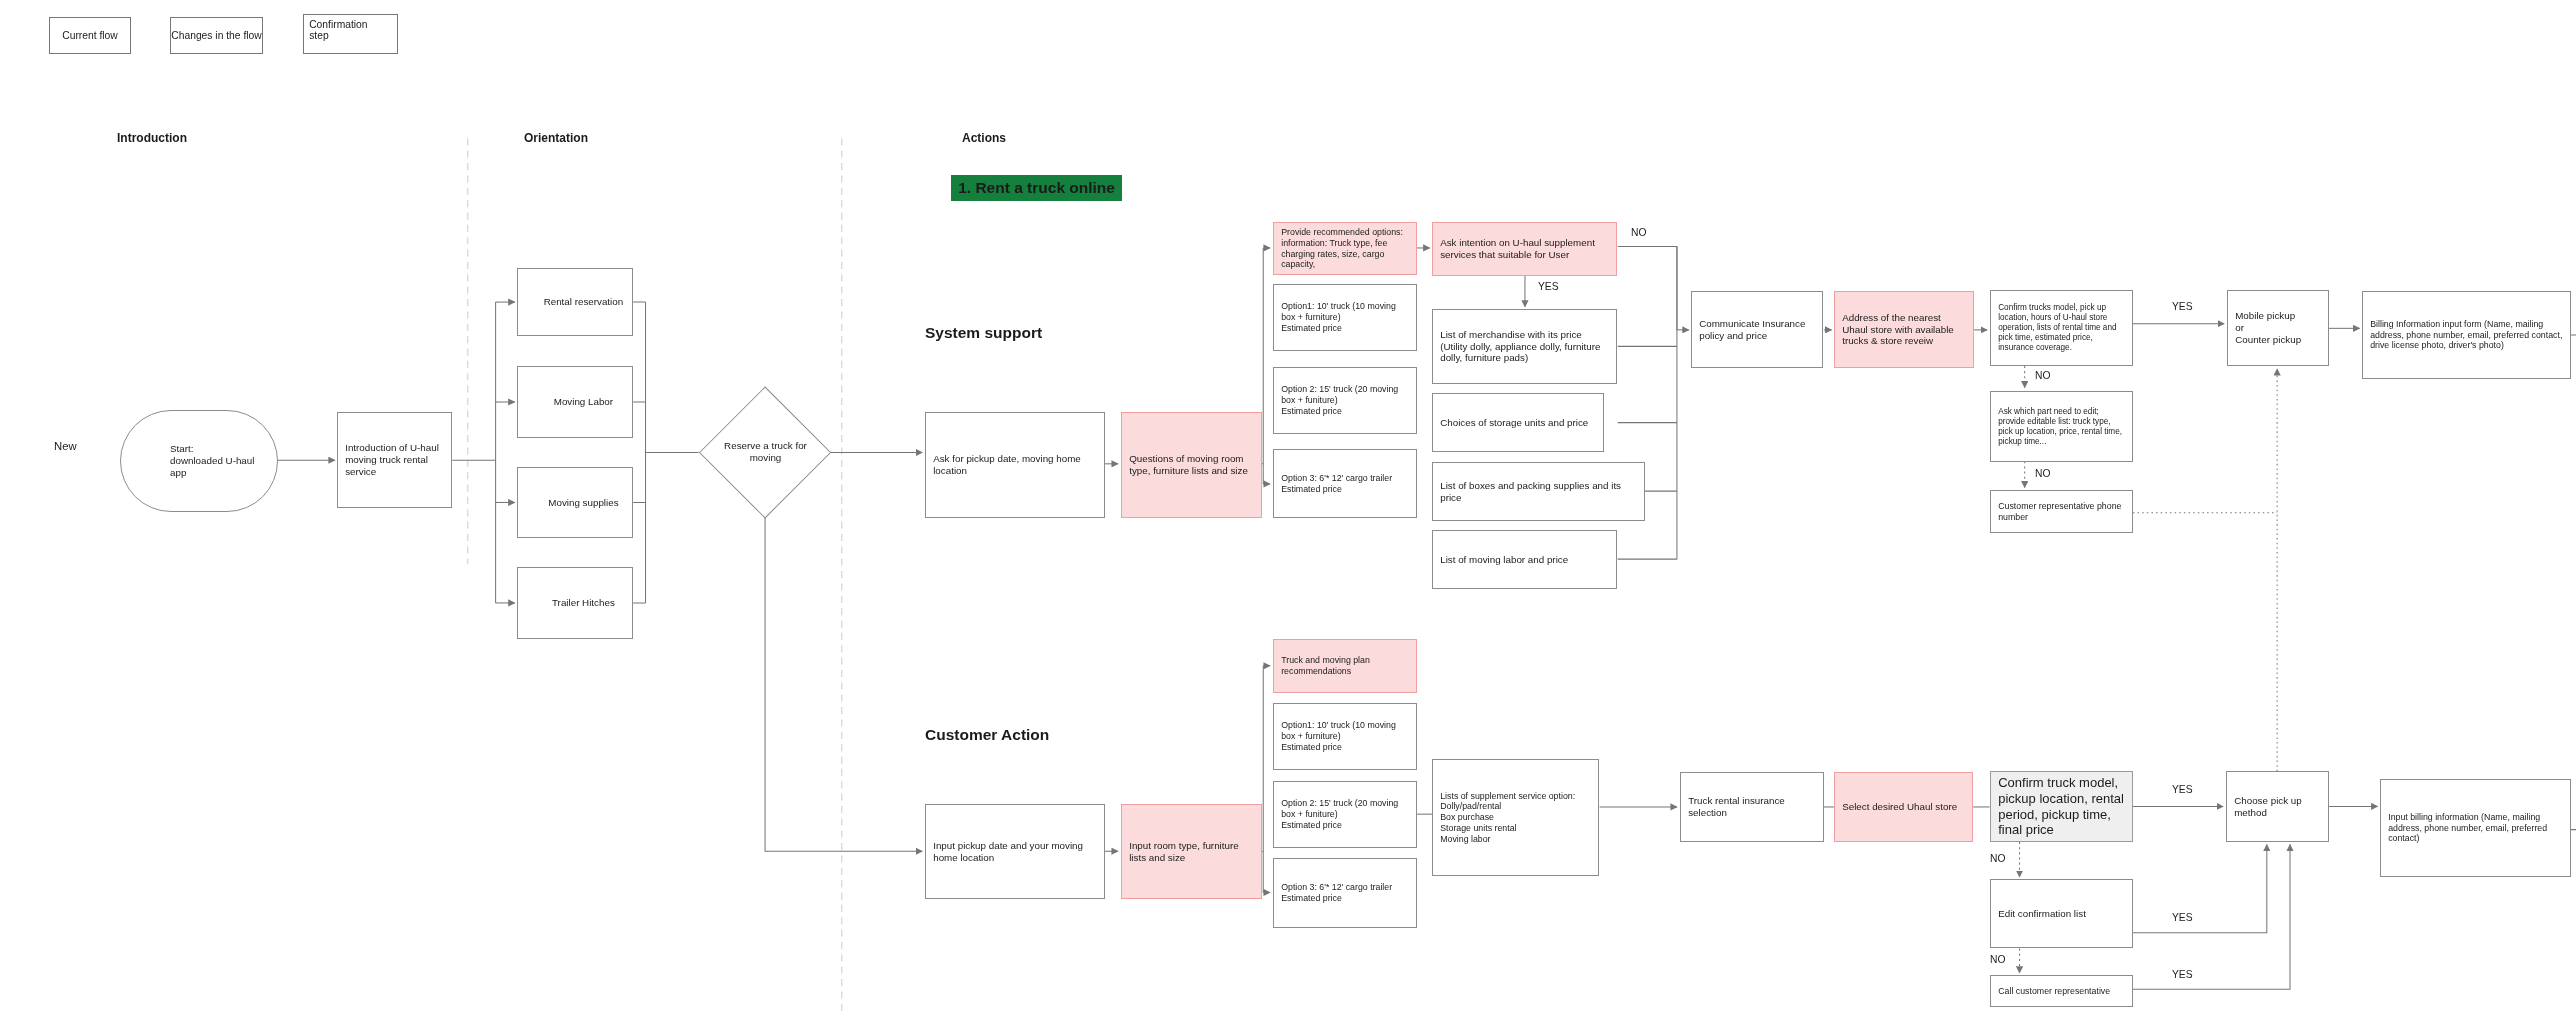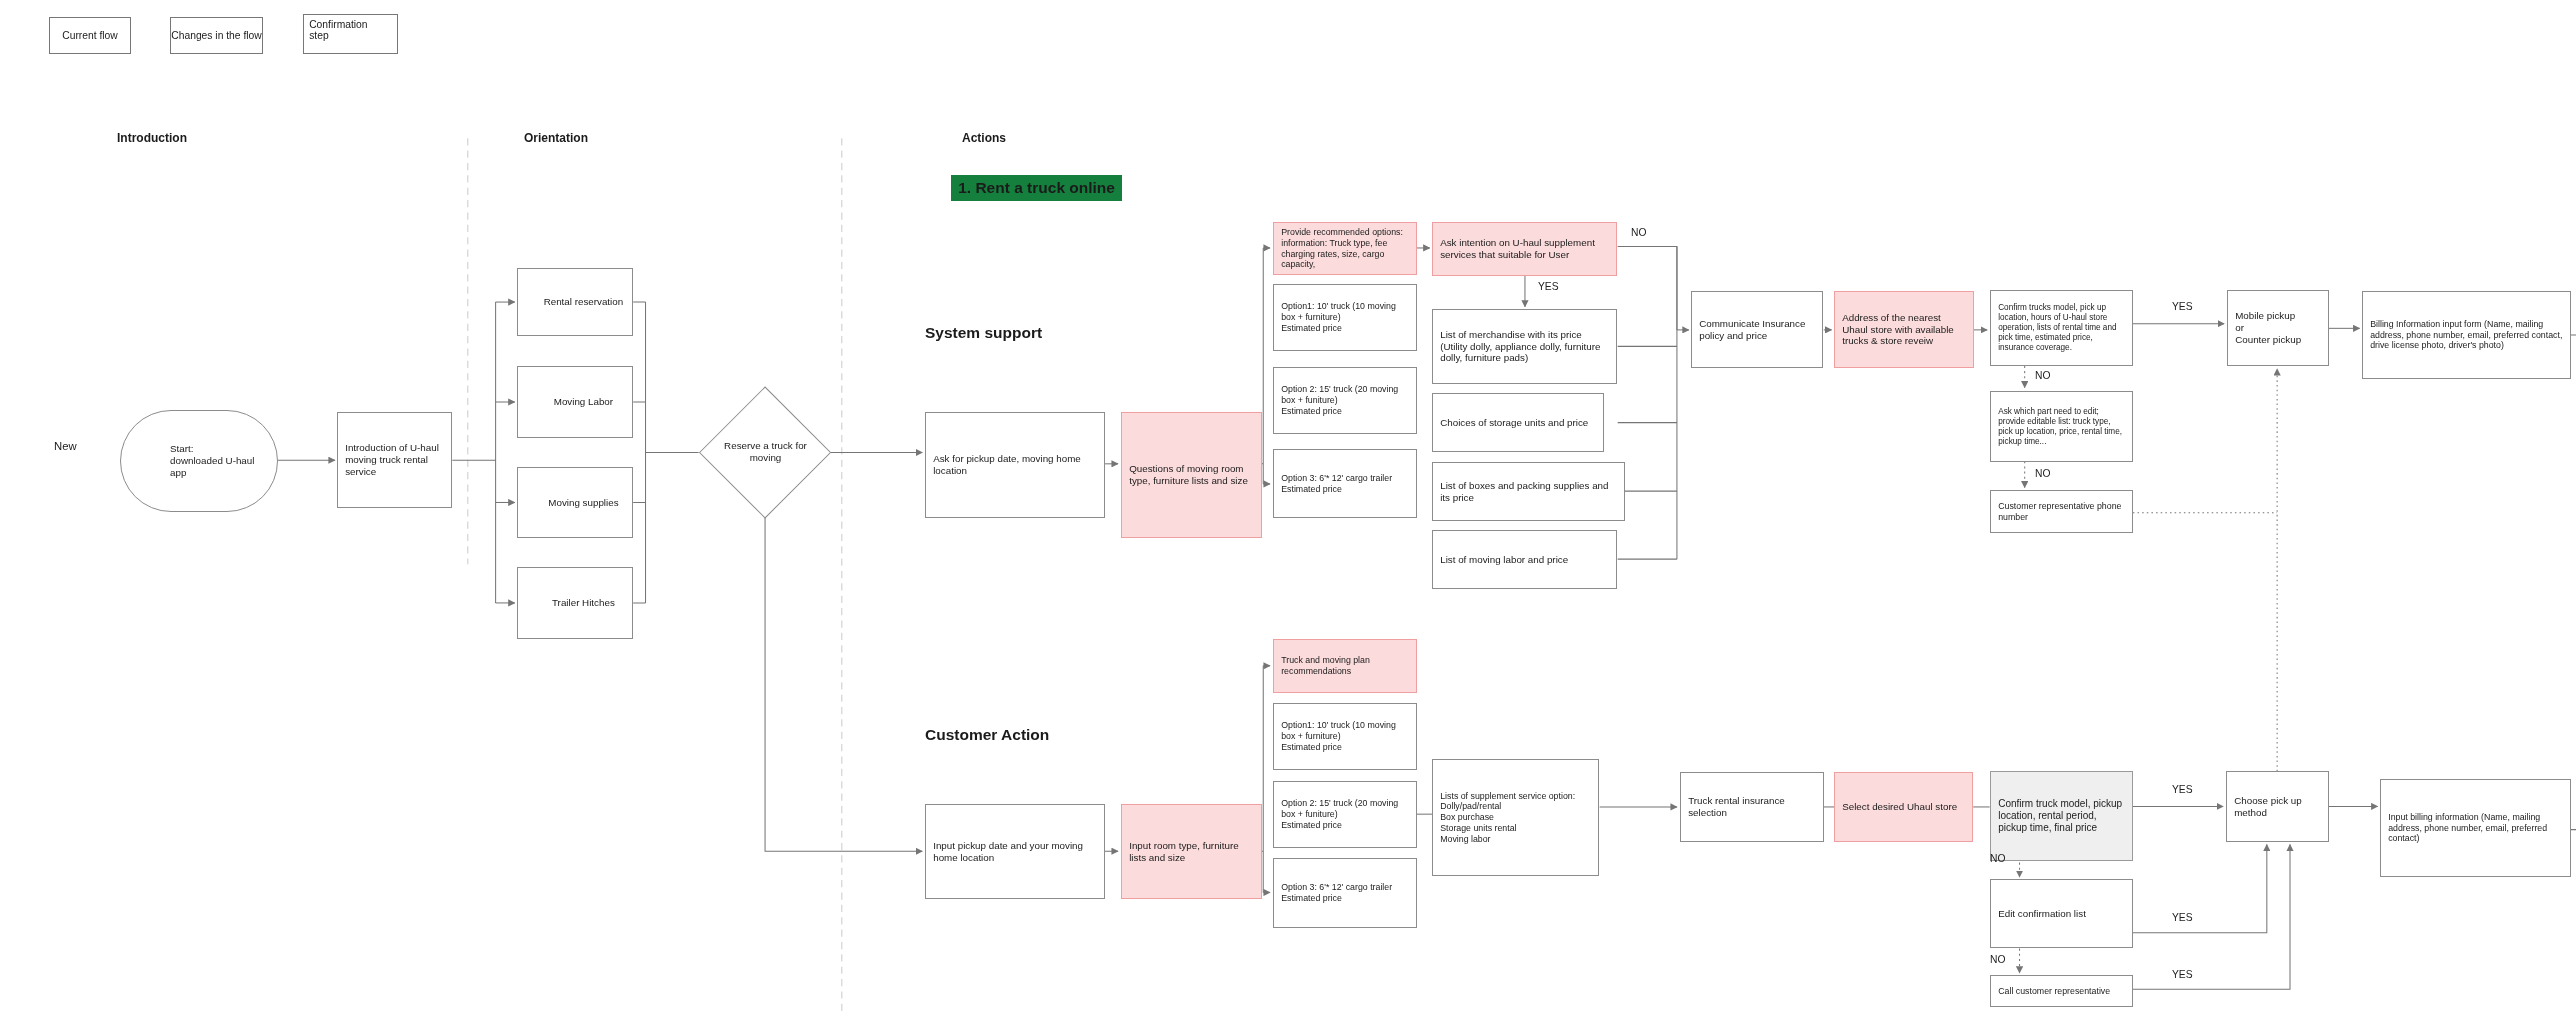--- a/index.html
+++ b/index.html
@@ -122,32 +122,32 @@
 downloaded U-haul app</div>
   <div class="node" style="left:337px;top:412px;width:115px;height:96px">Introduction of U-haul moving truck rental service</div>
 
   <div class="node center" style="left:517px;top:268px;width:116px;height:68px">Rental reservation</div>
   <div class="node center" style="left:517px;top:366px;width:116px;height:72px">Moving Labor</div>
   <div class="node center" style="left:517px;top:467px;width:116px;height:71px">Moving supplies</div>
   <div class="node center" style="left:517px;top:567px;width:116px;height:72px">Trailer Hitches</div>
   <div class="diamond-text" style="left:710px;top:422px;width:111px;height:60px">Reserve a truck for moving</div>
 
   <div class="node" style="left:925px;top:412px;width:180px;height:106px">Ask for pickup date, moving home location</div>
-  <div class="node pink" style="left:1121px;top:412px;width:141px;height:126px">Questions of moving room type, furniture lists and size</div>
+  <div class="node pink" style="left:1121px;top:412px;width:141px;height:106px">Questions of moving room type, furniture lists and size</div>
   <div class="node pink" style="left:1273px;top:222px;width:144px;height:53px;font-size:8.8px">Provide recommended options: information: Truck type, fee charging rates, size, cargo capacity,</div>
   <div class="node" style="left:1273px;top:284px;width:144px;height:67px;font-size:8.8px">Option1: 10' truck (10 moving box + furniture)
 Estimated price</div>
   <div class="node" style="left:1273px;top:367px;width:144px;height:67px;font-size:8.8px">Option 2: 15' truck (20 moving box + funiture)
 Estimated price</div>
   <div class="node" style="left:1273px;top:449px;width:144px;height:69px;font-size:8.8px">Option 3: 6'* 12' cargo trailer
 Estimated price</div>
   <div class="node pink" style="left:1432px;top:222px;width:185px;height:54px">Ask intention on U-haul supplement services that suitable for User</div>
   <div class="node" style="left:1432px;top:309px;width:185px;height:75px">List of merchandise with its price (Utility dolly, appliance dolly, furniture dolly, furniture pads)</div>
   <div class="node" style="left:1432px;top:393px;width:172px;height:59px">Choices of storage units and price</div>
-  <div class="node" style="left:1432px;top:462px;width:193px;height:59px">List of boxes and packing supplies and its price</div>
+  <div class="node" style="left:1432px;top:462px;width:213px;height:59px">List of boxes and packing supplies and its price</div>
   <div class="node" style="left:1432px;top:530px;width:185px;height:59px">List of moving labor and price</div>
   <div class="node" style="left:1691px;top:291px;width:132px;height:77px">Communicate Insurance policy and price</div>
   <div class="node pink" style="left:1834px;top:291px;width:140px;height:77px">Address of the nearest Uhaul store with available trucks &amp; store reveiw</div>
   <div class="node" style="left:1990px;top:290px;width:143px;height:76px;font-size:8.2px">Confirm trucks model, pick up location, hours of U-haul store operation, lists of rental time and pick time, estimated price, insurance coverage.</div>
   <div class="node" style="left:1990px;top:391px;width:143px;height:71px;font-size:8.2px">Ask which part need to edit; provide editable list: truck type, pick up location, price, rental time, pickup time...</div>
   <div class="node" style="left:1990px;top:490px;width:143px;height:43px;font-size:8.8px">Customer representative phone number</div>
   <div class="node" style="left:2227px;top:290px;width:102px;height:76px">Mobile pickup
 or
 Counter pickup</div>
   <div class="node" style="left:2362px;top:291px;width:209px;height:88px;font-size:8.8px">Billing Information input form (Name, mailing address, phone number, email, preferred contact, drive license photo, driver's photo)</div>
@@ -161,21 +161,21 @@
 Estimated price</div>
   <div class="node" style="left:1273px;top:858px;width:144px;height:70px;font-size:8.8px">Option 3: 6'* 12' cargo trailer
 Estimated price</div>
   <div class="node" style="left:1432px;top:759px;width:167px;height:117px;font-size:8.8px">Lists of supplement service option:
 Dolly/pad/rental
 Box purchase
 Storage units rental
 Moving labor</div>
   <div class="node" style="left:1680px;top:772px;width:144px;height:70px">Truck rental insurance selection</div>
   <div class="node pink" style="left:1834px;top:772px;width:139px;height:70px">Select desired Uhaul store</div>
-  <div class="node gray" style="left:1990px;top:771px;width:143px;height:90px;font-size:10px">Confirm truck model, pickup location, rental period, pickup time, final price</div>
+  <div class="node gray" style="left:1990px;top:771px;width:143px;height:71px;font-size:13px">Confirm truck model, pickup location, rental period, pickup time, final price</div>
   <div class="node" style="left:2226px;top:771px;width:103px;height:71px">Choose pick up method</div>
   <div class="node" style="left:1990px;top:879px;width:143px;height:69px">Edit confirmation list</div>
   <div class="node" style="left:1990px;top:975px;width:143px;height:32px;font-size:8.8px">Call customer representative</div>
   <div class="node" style="left:2380px;top:779px;width:191px;height:98px;font-size:8.8px">Input billing information (Name, mailing address, phone number, email, preferred contact)</div>
 
   <div class="edge-label" style="left:1538px;top:281px">YES</div>
   <div class="edge-label" style="left:1631px;top:227px">NO</div>
   <div class="edge-label" style="left:2172px;top:301px">YES</div>
   <div class="edge-label" style="left:2035px;top:370px">NO</div>
   <div class="edge-label" style="left:2035px;top:468px">NO</div>

